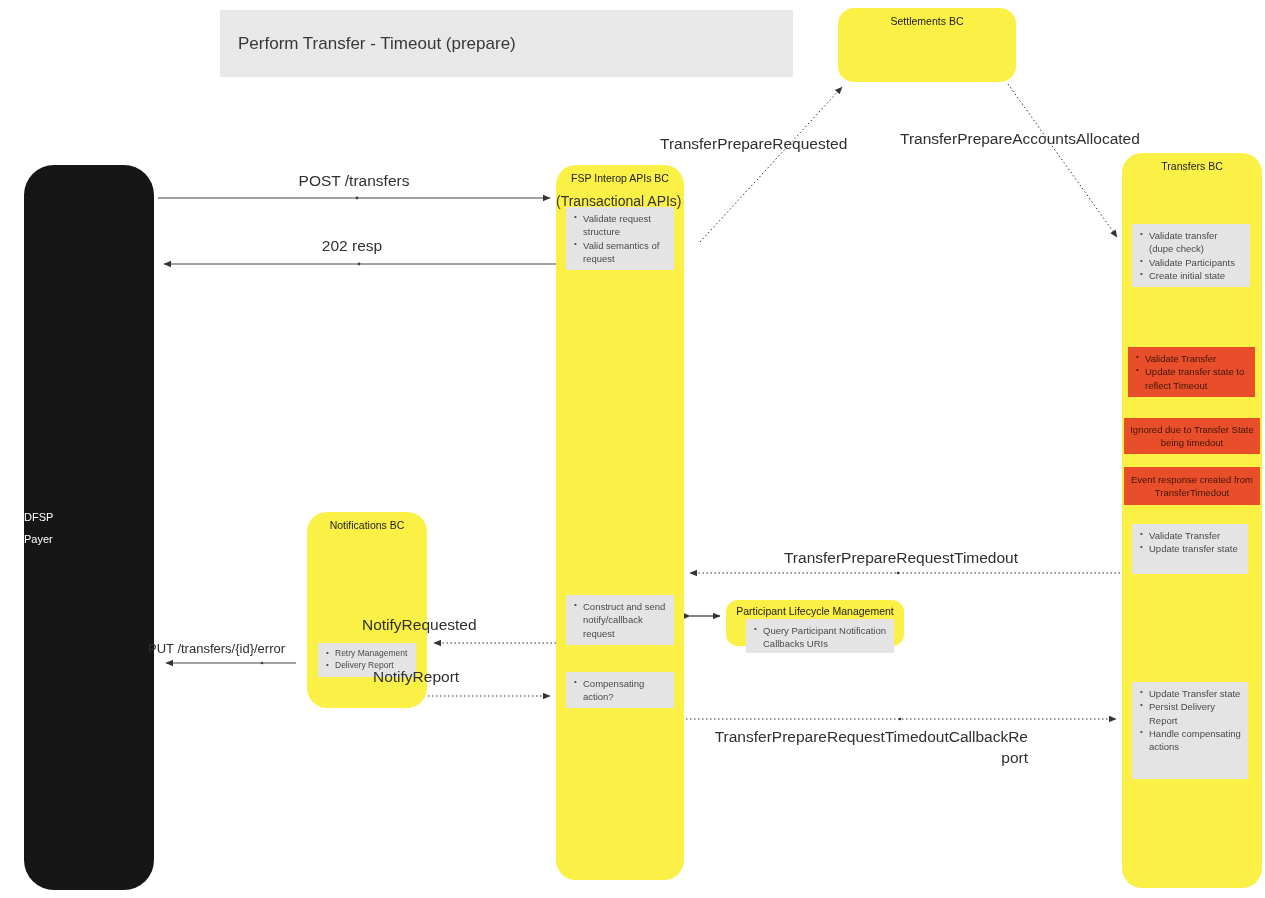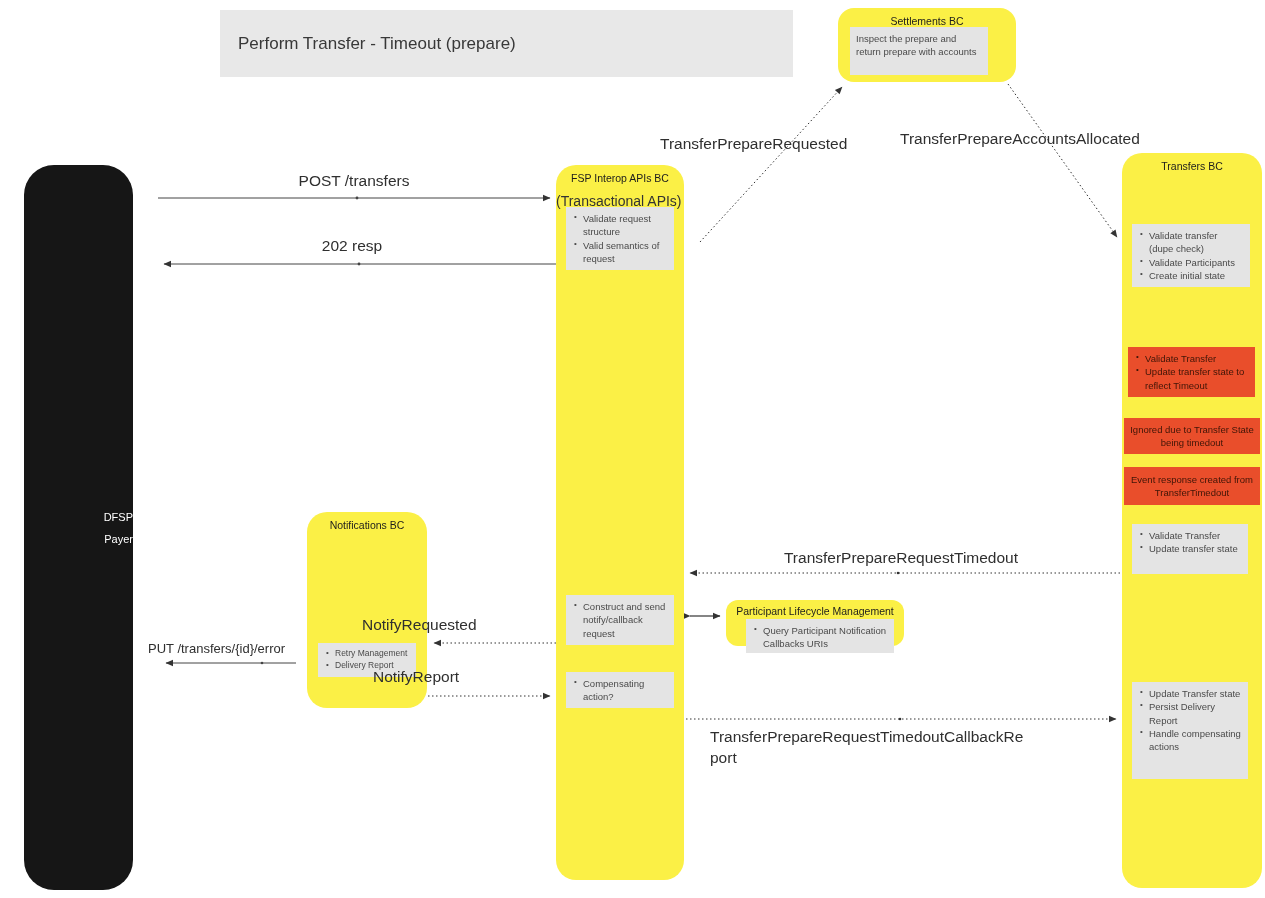--- a/index.html
+++ b/index.html
@@ -9,23 +9,23 @@
   }
   .abs{position:absolute;}
   
   .title-box{
     left:220px;top:10px;width:573px;height:67px;background:var(--title_bg);
     display:flex;align-items:center;padding-left:18px;box-sizing:border-box;
     font-size:17px;color:#383838;
   }
   
   .actor{
-    left:24px;top:165px;width:109px;height:725px;background:var(--black);
+    left:24px;top:165px;width:130px;height:725px;background:var(--black);
     border-radius:30px;color:#fff;font-size:11px;
-    display:flex;flex-direction:column;align-items:flex-end;justify-content:center;gap:10px;
+    display:flex;flex-direction:column;align-items:flex-start;justify-content:center;gap:10px;
   }
   
   .ybox{background:var(--yellow);border-radius:20px;box-sizing:border-box;}
   .ybox .btitle{font-weight:normal;font-size:10.5px;color:#1c1c1c;text-align:center;padding-top:7px;}
   .ybox .bsub{font-size:14px;color:#333;text-align:left;padding-top:9px;}
   .settlements{left:838px;top:8px;width:178px;height:74px;border-radius:16px;}
   .fsp{left:556px;top:165px;width:128px;height:715px;}
   .notifications{left:307px;top:512px;width:120px;height:196px;}
   .plm{left:726px;top:600px;width:178px;height:46px;border-radius:12px;}
   .transfers{left:1122px;top:153px;width:140px;height:735px;}
@@ -88,21 +88,20 @@
     <span>Perform Transfer - Timeout (prepare)</span>
   </div>
 
   <div class="abs actor">
     <span>DFSP</span>
     <span>Payer</span>
   </div>
 
   <div class="abs ybox settlements">
     <div class="btitle">Settlements BC</div>
-    <div class="note" style="left:12px;top:19px;width:138px;height:48px;">Inspect the prepare and return prepare with accounts</div>
   </div>
 
   <div class="abs ybox fsp">
     <div class="btitle">FSP Interop APIs BC</div>
     <div class="bsub">(Transactional APIs)</div>
     <div class="note" style="left:10px;top:42px;width:108px;height:63px;">
       <ul class="blist">
         <li>Validate request structure</li>
         <li>Valid semantics of request</li>
       </ul>
@@ -171,15 +170,15 @@
   </div>
 
   <div class="alabel center" style="left:354px;top:172px;">POST /transfers</div>
   <div class="alabel center" style="left:352px;top:237px;">202 resp</div>
   <div class="alabel" style="left:660px;top:135px;">TransferPrepareRequested</div>
   <div class="alabel" style="left:900px;top:130px;">TransferPrepareAccountsAllocated</div>
   <div class="alabel center" style="left:901px;top:549px;">TransferPrepareRequestTimedout</div>
   <div class="alabel" style="left:362px;top:616px;">NotifyRequested</div>
   <div class="alabel small" style="left:148px;top:641px;">PUT /transfers/{id}/error</div>
   <div class="alabel" style="left:373px;top:668px;">NotifyReport</div>
-  <div class="alabel wrap" style="left:710px;top:727px;width:318px;">TransferPrepareRequestTimedoutCallbackReport</div>
+  <div class="alabel wrap" style="left:710px;top:727px;width:318px;text-align:right;">TransferPrepareRequestTimedoutCallbackReport</div>
 
 </div>
 
 </body></html>

